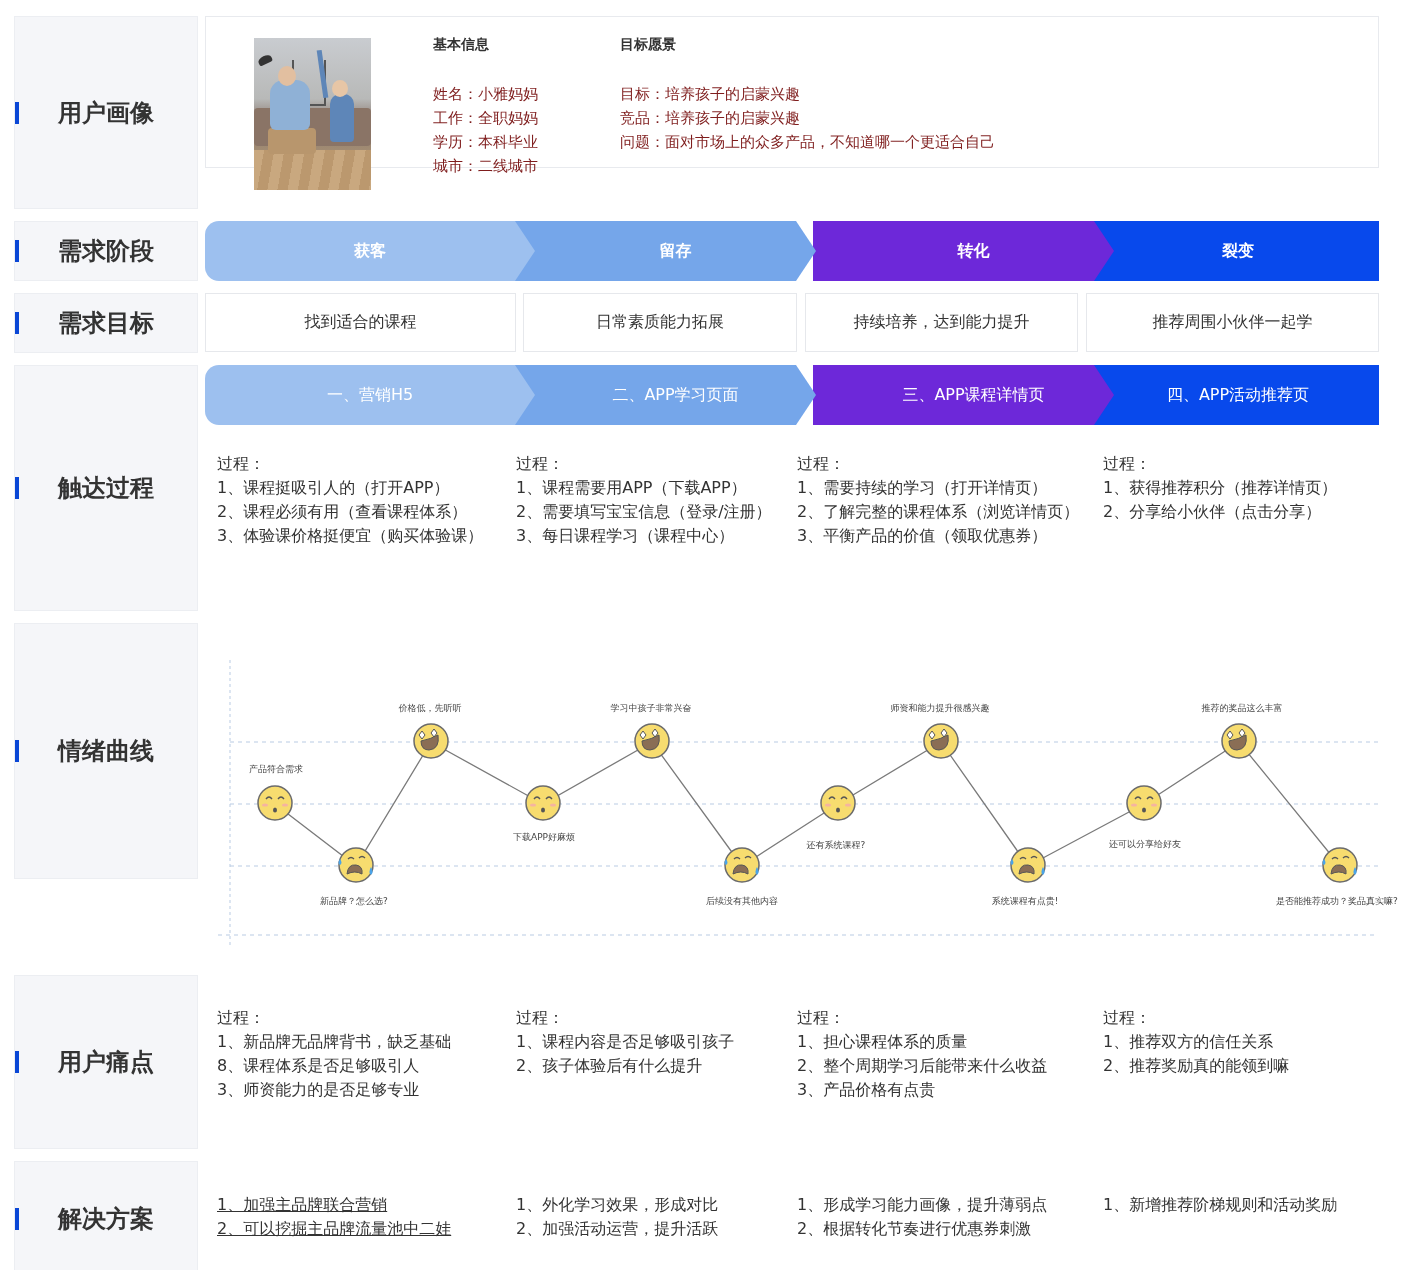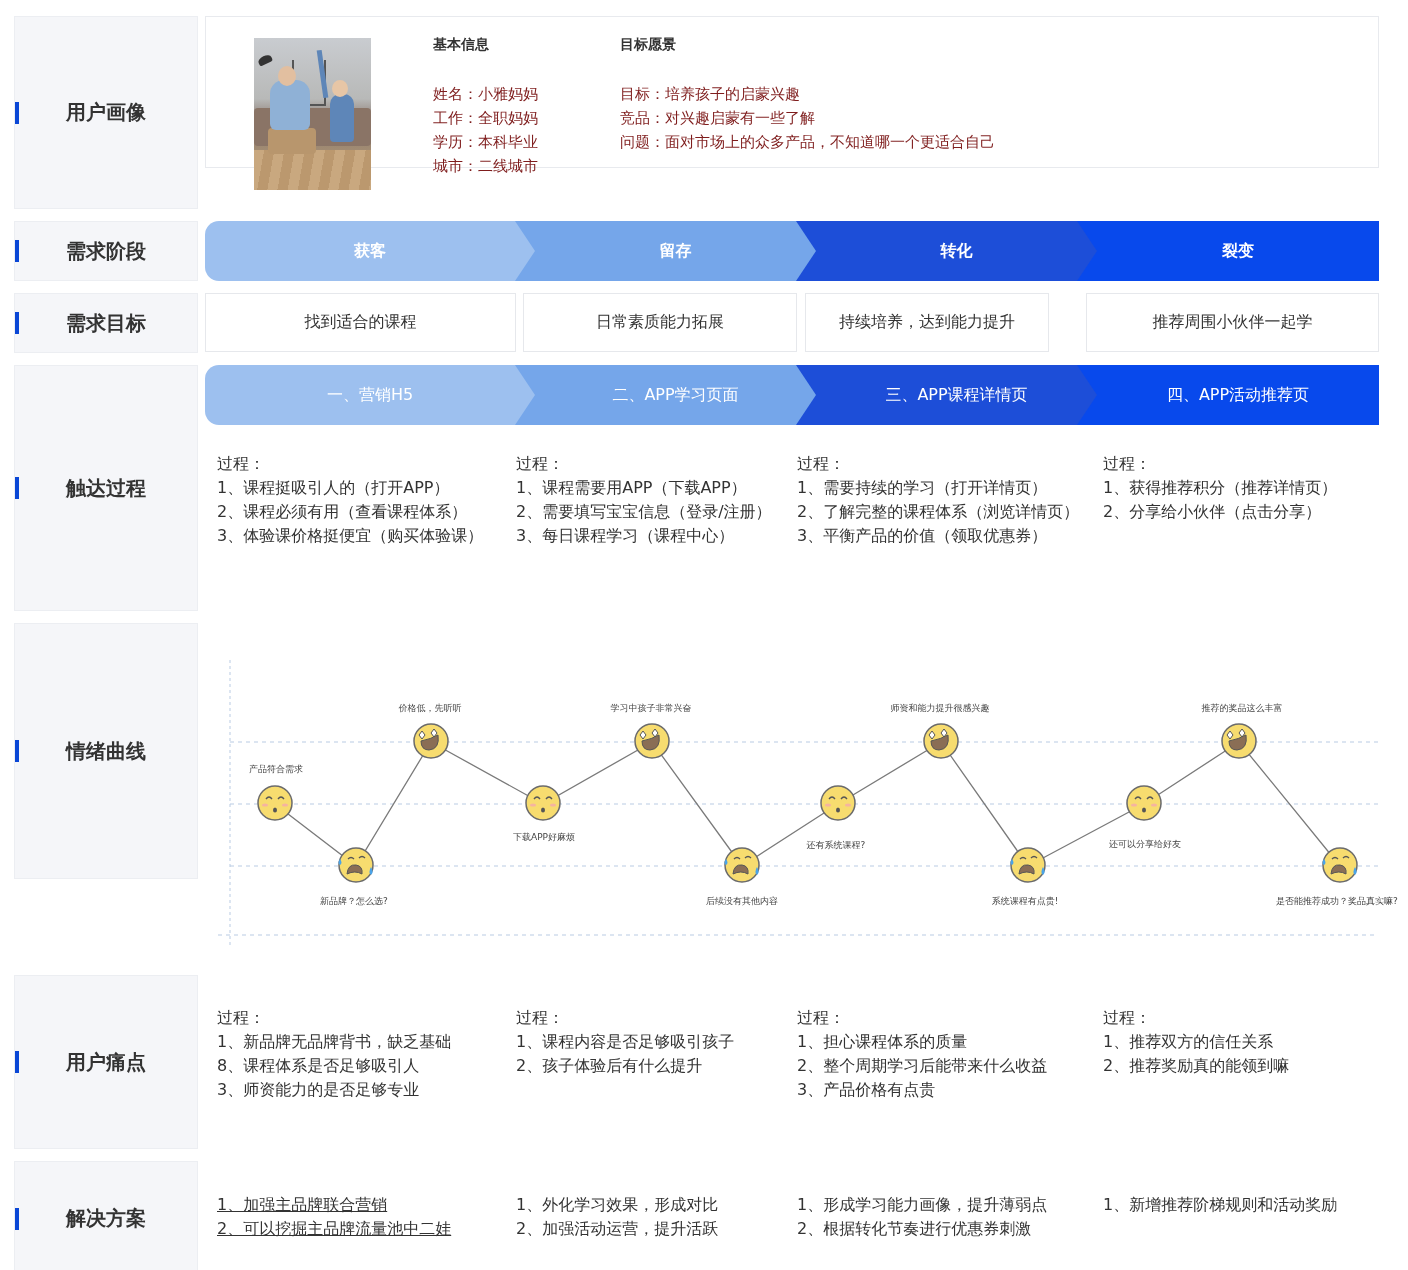--- a/index.html
+++ b/index.html
@@ -3,21 +3,21 @@
 <meta charset="utf-8">
 <style>
   * { box-sizing: border-box; margin: 0; padding: 0; }
   html, body { width: 1408px; height: 1270px; background: #ffffff; overflow: hidden; }
   body { font-family: "DejaVu Sans", "Liberation Sans", sans-serif; color: #333; position: relative; }
 
   .row-label {
     position: absolute; left: 14px; width: 184px;
     background: #f5f6f9; border: 1px solid #eceef2;
     display: flex; align-items: center; justify-content: center;
-    font-size: 20px; font-weight: bold; color: #333;
+    font-size: 24px; font-weight: bold; color: #333;
   }
   .row-label .bar {
     position: absolute; left: 0; top: 50%; transform: translateY(-50%);
     width: 4px; height: 22px; background: #0a47d6;
   }
   .row-label span.txt { margin-left: 0; }
 
   
   .persona {
     position: absolute; left: 205px; top: 16px; width: 1174px; height: 152px;
@@ -47,21 +47,21 @@
     position: absolute; left: 205px; width: 1314px; height: 60px;
     border-radius: 14px; overflow: hidden;
   }
   .stage-bar .seg {
     position: absolute; top: 0; height: 60px;
     display: flex; align-items: center; justify-content: center;
     color: #fff; font-size: 16px; font-weight: bold;
   }
   .seg.s1 { background: #9dc0ef; left: 0; width: 330px; clip-path: polygon(0 0, 310px 0, 330px 50%, 310px 100%, 0 100%); z-index: 4; }
   .seg.s2 { background: #75a6ea; left: 310px; width: 301px; clip-path: polygon(0 0, 281px 0, 301px 50%, 281px 100%, 0 100%); z-index: 3; }
-  .seg.s3 { background: #1d4ed8; left: 591px; width: 301px; clip-path: polygon(0 0, 281px 0, 301px 50%, 281px 100%, 0 100%); z-index: 2; }
+  .seg.s3 { background: #6d28d9; left: 608px; width: 301px; clip-path: polygon(0 0, 281px 0, 301px 50%, 281px 100%, 0 100%); z-index: 2; }
   .seg.s4 { background: #0849ec; left: 872px; width: 302px; z-index: 1; }
   .seg .lbl { position: relative; }
   .seg.s1 .lbl { left: 0; }
   .seg.s2 .lbl { left: 10px; }
   .seg.s3 .lbl { left: 10px; }
   .seg.s4 .lbl { left: 10px; }
 
   .goal-box {
     position: absolute; top: 293px; height: 59px;
     border: 1px solid #e6e8ec; background: #fff;
@@ -120,21 +120,21 @@
     <div class="kid-head"></div>
   </div>
   <div class="info-h" style="left:227px;top:19px;">基本信息</div>
   <div class="info-line" style="left:227px;top:65px;">姓名：小雅妈妈</div>
   <div class="info-line" style="left:227px;top:89px;">工作：全职妈妈</div>
   <div class="info-line" style="left:227px;top:113px;">学历：本科毕业</div>
   <div class="info-line" style="left:227px;top:137px;">城市：二线城市</div>
 
   <div class="info-h" style="left:414px;top:19px;">目标愿景</div>
   <div class="info-line" style="left:414px;top:65px;">目标：培养孩子的启蒙兴趣</div>
-  <div class="info-line" style="left:414px;top:89px;">竞品：对兴趣启蒙有一些了解</div>
+  <div class="info-line" style="left:414px;top:89px;">竞品：培养孩子的启蒙兴趣</div>
   <div class="info-line" style="left:414px;top:113px;">问题：面对市场上的众多产品，不知道哪一个更适合自己</div>
 </div>
 
 <div class="stage-bar" style="top:221px;">
   <div class="seg s1">
       <span class="lbl">获客</span>
     </div>
   <div class="seg s2">
       <span class="lbl">留存</span>
     </div>
@@ -145,21 +145,21 @@
       <span class="lbl">裂变</span>
     </div>
 </div>
 
 <div class="goal-box" style="left:205px;width:311px;">
     <span>找到适合的课程</span>
   </div>
 <div class="goal-box" style="left:523px;width:274px;">
     <span>日常素质能力拓展</span>
   </div>
-<div class="goal-box" style="left:805px;width:244px;">
+<div class="goal-box" style="left:805px;width:273px;">
     <span>持续培养，达到能力提升</span>
   </div>
 <div class="goal-box" style="left:1086px;width:293px;">
     <span>推荐周围小伙伴一起学</span>
   </div>
 
 <div class="stage-bar" style="top:365px;">
   <div class="seg s1">
       <span class="lbl" style="font-weight:normal;">一、营销H5</span>
     </div>

